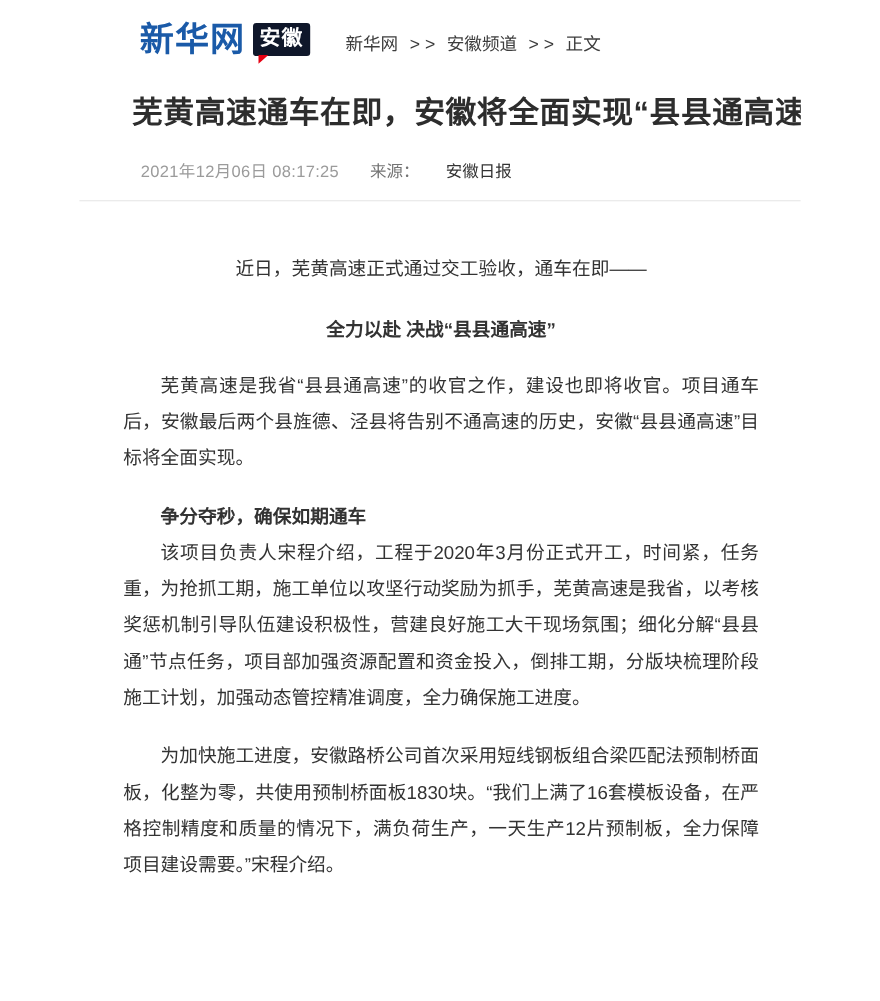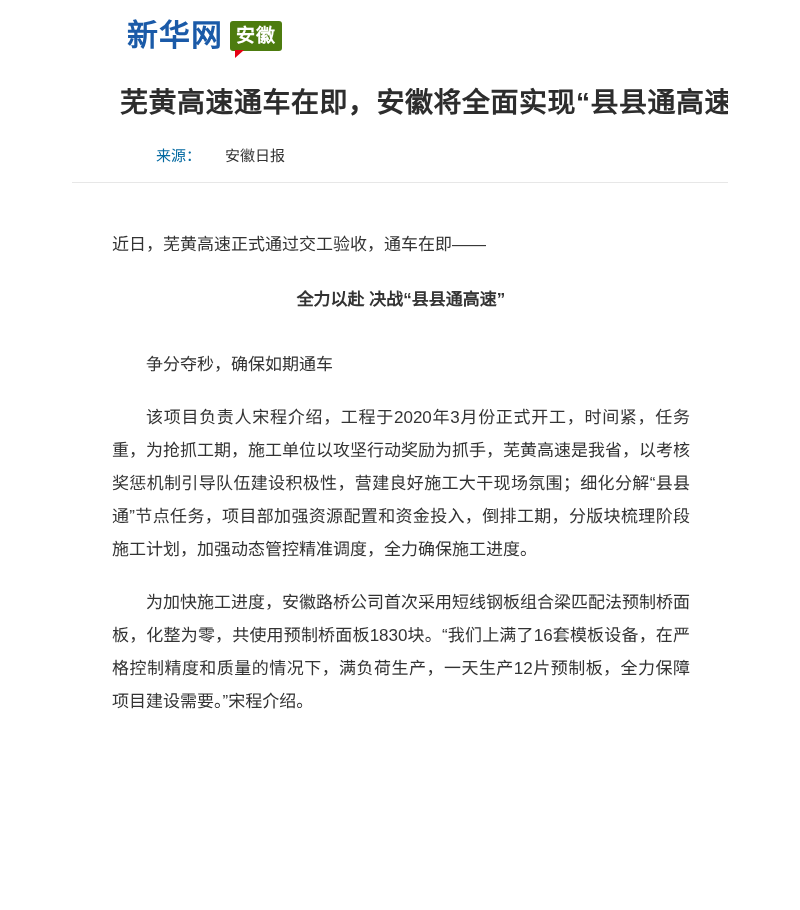--- a/index.html
+++ b/index.html
@@ -10,73 +10,82 @@
     background:#ffffff; overflow:hidden;
   }
   
   .header { display:flex; align-items:center; padding:20px 0 0 55px; }
   .logo { display:flex; align-items:center; cursor:pointer; }
   .logo-text {
     font-size:31px; font-weight:700; color:#1a5aa8; letter-spacing:1px;
     line-height:1; font-family:"Liberation Sans",sans-serif;
   }
   .logo-badge {
-    position:relative; margin-left:7px; background:#4d7c0f; color:#ffffff;
+    position:relative; margin-left:7px; background:#0f172a; color:#ffffff;
     font-size:19px; font-weight:700; line-height:1; padding:5px 6px 6px;
     border-radius:3px; letter-spacing:1px;
   }
   .logo-badge::after {
     content:""; position:absolute; left:5px; bottom:-7px; width:0; height:0;
     border-top:8px solid #e60012; border-right:9px solid transparent;
   }
   .breadcrumb { margin-left:32px; font-size:16px; color:#3d3d3d; padding-top:4px; }
   .breadcrumb a { color:#3d3d3d; text-decoration:none; cursor:pointer; }
   .breadcrumb .sep { margin:0 6px; color:#3d3d3d; }
   
   .title {
     margin:34px 8px 0 48px; font-size:28px; font-weight:700; color:#2d2d2d;
     letter-spacing:0.5px; white-space:nowrap; line-height:1.25;
   }
   .meta { display:flex; align-items:baseline; margin:24px 0 0 56px; font-size:15px; }
   .meta-date { color:#9b9b9b; letter-spacing:0.3px; }
-  .meta-source-label { color:#0369a1; margin-left:28px; }
+  .meta-source-label { color:#737373; margin-left:28px; }
   .meta-source { color:#333333; font-weight:400; margin-left:24px; }
   .divider { margin-top:17px; border-bottom:1px solid #e7e7e7; width:100%; }
   
   .article {
     padding:45px 38px 0 40px; font-size:17px; line-height:33px; color:#333333;
     text-align:justify;
   }
-  .intro-line { text-indent:0; margin-bottom:22px; }
-  .lead-heading { text-align:center; font-weight:700; margin-bottom:32px; }
+  .intro-line { text-align:center; text-indent:0; margin-bottom:22px; }
+  .lead-heading { text-align:center; font-weight:700; margin-bottom:18px; }
   .para { text-indent:2em; margin-bottom:20px; }
-  .subhead { font-weight:400; text-indent:2em; margin-bottom:20px; }
+  .subhead { font-weight:700; text-indent:2em; }
 </style>
 </head>
 <body>
 
 <div class="page">
 
   <div class="header">
     <div class="logo">
       <span class="logo-text">新华网</span>
       <span class="logo-badge">安徽</span>
     </div>
+    <div class="breadcrumb">
+      <a>新华网</a>
+      <span class="sep">&gt; &gt;</span>
+      <a>安徽频道</a>
+      <span class="sep">&gt; &gt;</span>
+      <span>正文</span>
+    </div>
   </div>
 
   <h1 class="title">芜黄高速通车在即，安徽将全面实现“县县通高速”</h1>
 
   <div class="meta">
+    <span class="meta-date">2021年12月06日 08:17:25</span>
     <span class="meta-source-label">来源：</span>
     <span class="meta-source">安徽日报</span>
   </div>
 
   <div class="divider"></div>
 
   <div class="article">
     <p class="intro-line">近日，芜黄高速正式通过交工验收，通车在即——</p>
     <p class="lead-heading">全力以赴 决战“县县通高速”</p>
+    <p class="para">芜黄高速是我省“县县通高速”的收官之作，建设也即将收官。项目通车后，安徽最后两个县旌德、泾县将告别不通高速的历史，安徽“县县通高速”目标将全面实现。</p>
     <p class="subhead">争分夺秒，确保如期通车</p>
     <p class="para">该项目负责人宋程介绍，工程于2020年3月份正式开工，时间紧，任务重，为抢抓工期，施工单位以攻坚行动奖励为抓手，芜黄高速是我省，以考核奖惩机制引导队伍建设积极性，营建良好施工大干现场氛围；细化分解“县县通”节点任务，项目部加强资源配置和资金投入，倒排工期，分版块梳理阶段施工计划，加强动态管控精准调度，全力确保施工进度。</p>
     <p class="para">为加快施工进度，安徽路桥公司首次采用短线钢板组合梁匹配法预制桥面板，化整为零，共使用预制桥面板1830块。“我们上满了16套模板设备，在严格控制精度和质量的情况下，满负荷生产，一天生产12片预制板，全力保障项目建设需要。”宋程介绍。</p>
   </div>
 
 </div>
 
 </body></html>

